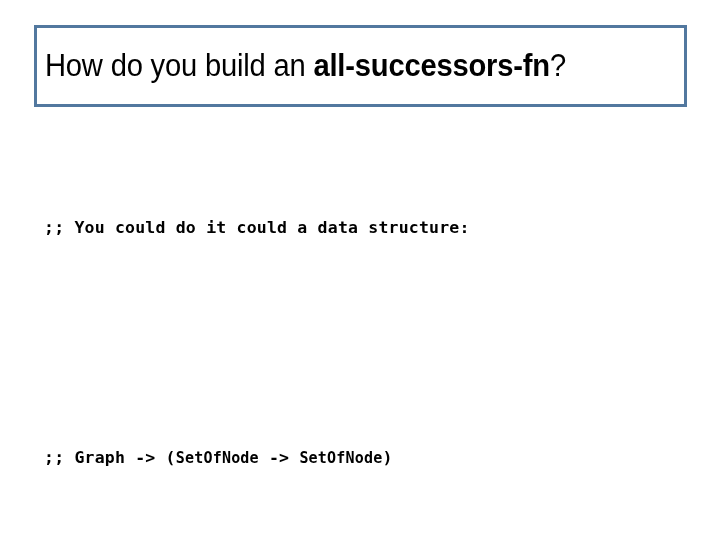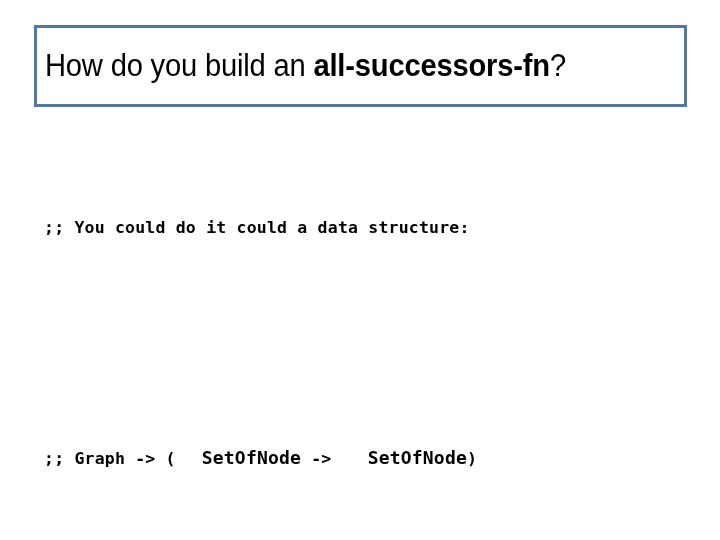--- a/index.html
+++ b/index.html
@@ -70,22 +70,21 @@
     white-space: pre;
     min-height: 28.7px;
   }
 
   #code-body .code-line.blank {
     height: 28.7px;
   }
 
   
   .sm {
-    font-size: 18px;
-    margin-left: 26px;
+    font-size: 15px;
   }
 
   
   #page-number {
     position: absolute;
     left: 659px;
     top: 506px;
     width: 40px;
     text-align: center;
     font-family: "DejaVu Sans Mono", "Liberation Mono", monospace;

